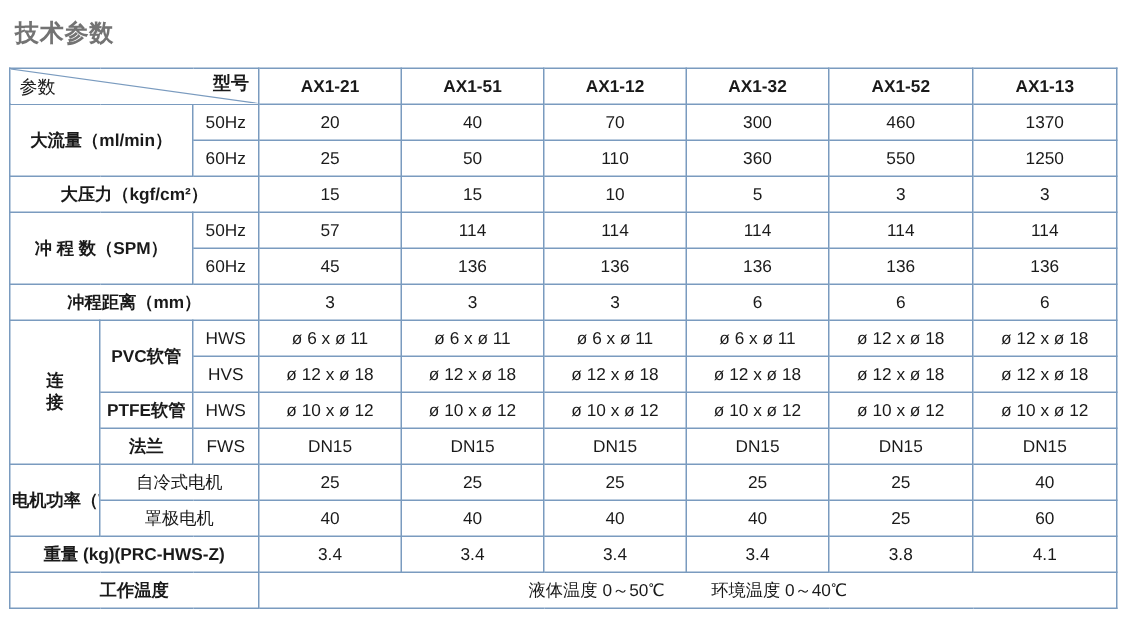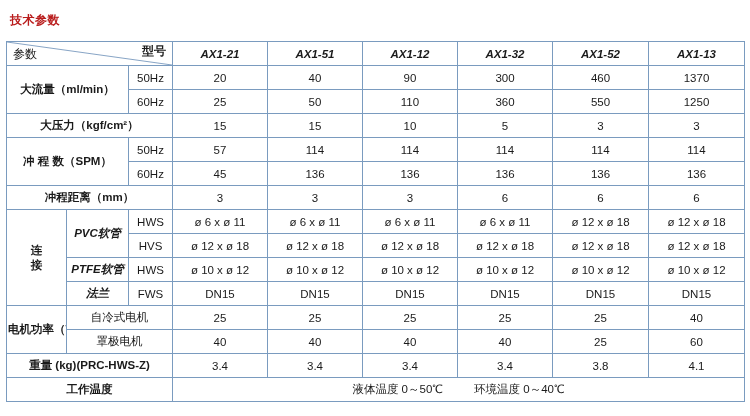--- a/index.html
+++ b/index.html
@@ -8,23 +8,23 @@
     background: #ffffff;
   }
   body {
     width: 750px;
     height: 416px;
     font-family: "Liberation Sans", sans-serif;
     color: #1a1a1a;
     overflow: hidden;
   }
   #page-title {
-    font-size: 12px;
-    font-weight: bold;
-    color: #b91c1c;
+    font-size: 16px;
+    font-weight: bold;
+    color: #737373;
     margin: 12px 0 0 10px;
     letter-spacing: 0.5px;
   }
   #spec-table {
     border-collapse: collapse;
     width: 738px;
     margin: 12px 0 0 6px;
     table-layout: fixed;
   }
   #spec-table td {
@@ -33,21 +33,20 @@
     text-align: center;
     padding: 2px 1px;
     height: 19px;
     color: #1a1a1a;
     background: #ffffff;
     white-space: nowrap;
     overflow: hidden;
   }
   .lbl {
     font-weight: bold;
-    font-style: italic;
   }
   .lbl-big {
     font-weight: bold;
     font-size: 12.5px;
   }
   .diag-cell {
     position: relative;
     padding: 0;
     height: 28px;
   }
@@ -124,21 +123,21 @@
       <td class="lbl model-name">AX1-32</td>
       <td class="lbl model-name">AX1-52</td>
       <td class="lbl model-name">AX1-13</td>
     </tr>
 
     <tr>
       <td colspan="2" rowspan="2" class="lbl-big">大流量（ml/min）</td>
       <td class="sub-cell">50Hz</td>
       <td>20</td>
       <td>40</td>
-      <td>90</td>
+      <td>70</td>
       <td>300</td>
       <td>460</td>
       <td>1370</td>
     </tr>
     <tr>
       <td class="sub-cell">60Hz</td>
       <td>25</td>
       <td>50</td>
       <td>110</td>
       <td>360</td>

